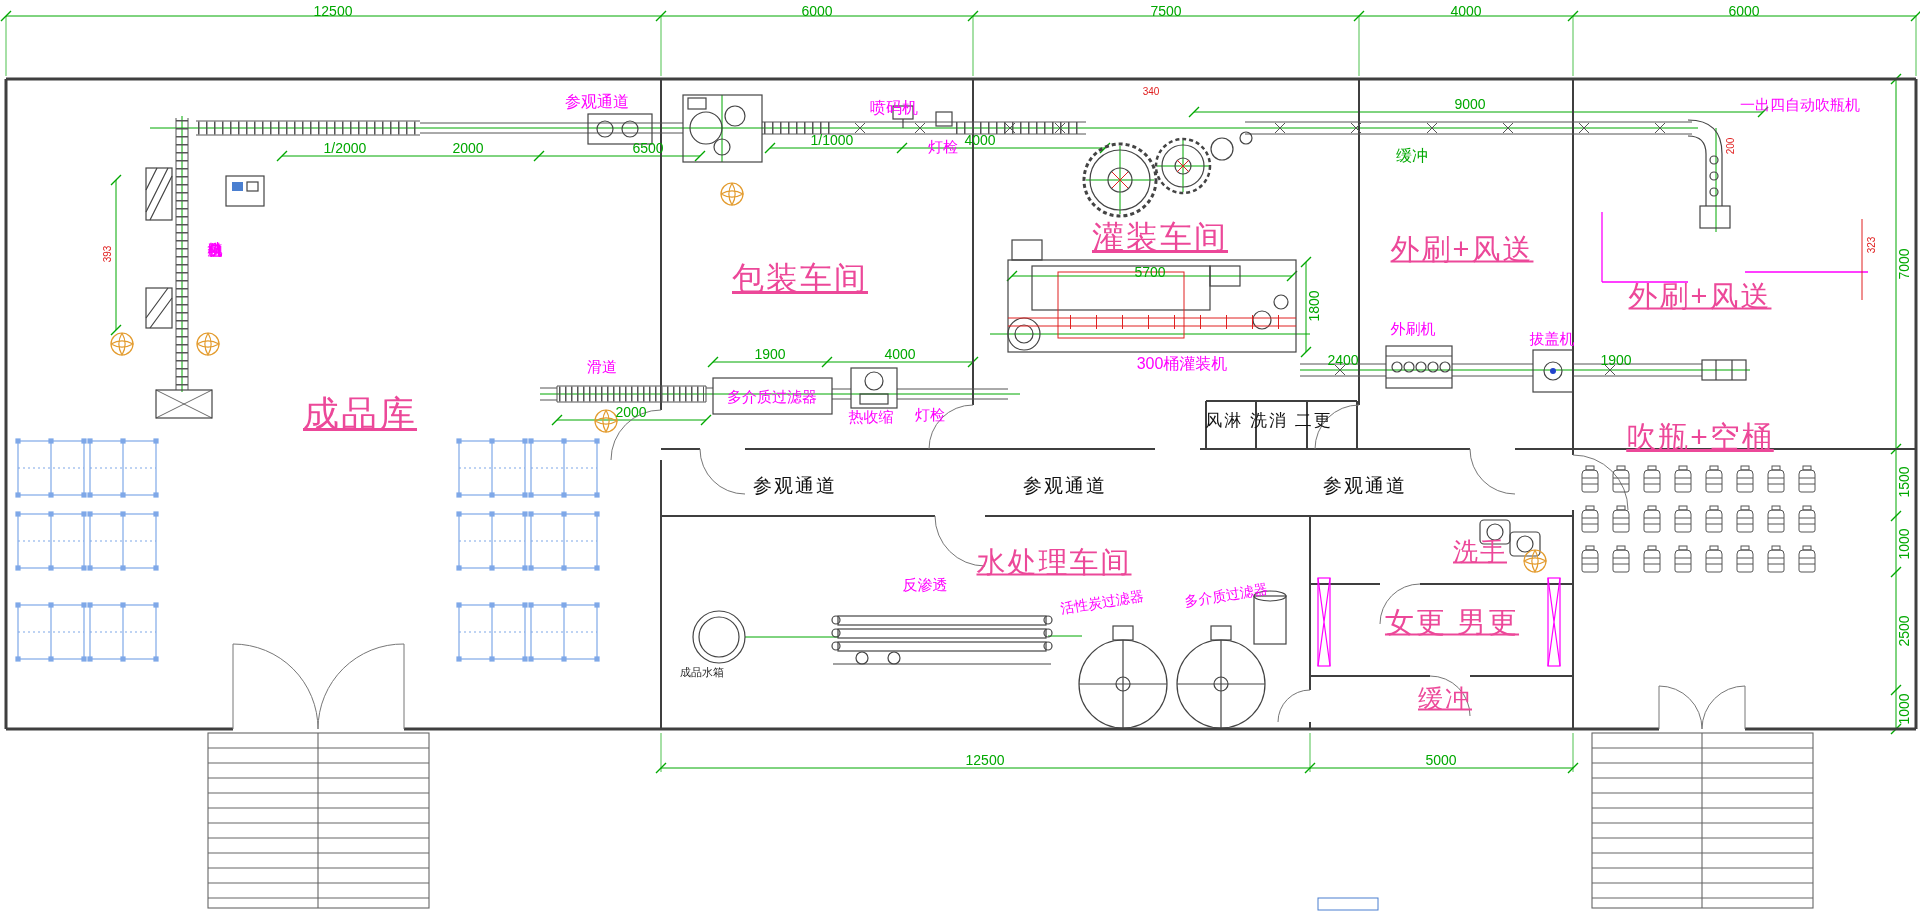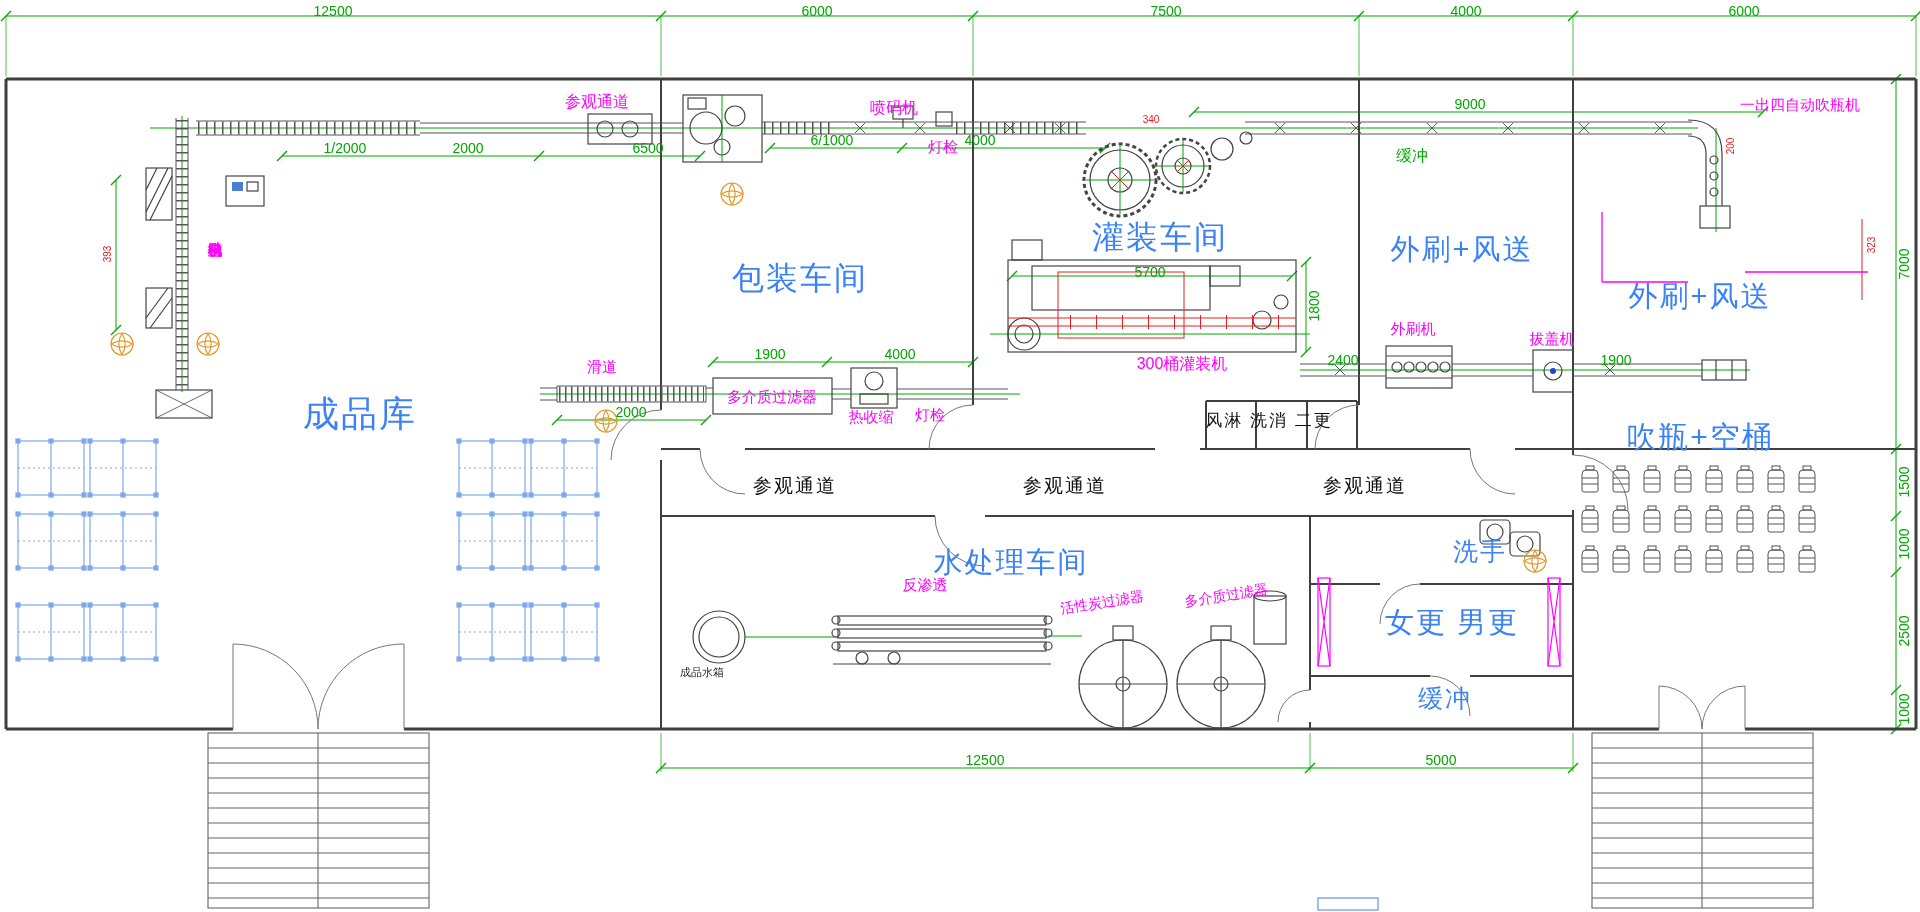--- a/index.html
+++ b/index.html
@@ -4,21 +4,21 @@
 <style>
   html,body{margin:0;padding:0;background:#fff;}
   #stage{position:relative;width:1920px;height:912px;background:#fff;overflow:hidden;
          font-family:"Liberation Sans",sans-serif;}
   svg{position:absolute;left:0;top:0;}
   .t{position:absolute;transform:translate(-50%,-50%);white-space:nowrap;line-height:1;pointer-events:none;}
   .g{color:#00a800;font-size:14px;}
   .gc{color:#00a800;font-size:16px;}
   .r{color:#e02020;font-size:10px;}
   .m{color:#ff00ff;font-size:16px;}
-  .room{color:#3b82f6;letter-spacing:2px;font-size:30px;}
+  .room{color:#ec4899;letter-spacing:2px;font-size:30px;text-decoration:underline;}
   .k{color:#111;font-size:19px;letter-spacing:2px;}
   .rot{transform:translate(-50%,-50%) rotate(-90deg);}
   .vert{writing-mode:vertical-rl;text-orientation:upright;}
   .tilt{transform:translate(-50%,-50%) rotate(-9deg);}
 </style>
 </head>
 <body>
 
 <div id="stage">
 
@@ -321,42 +321,42 @@
   <div class="t g rot" style="left:1904px;top:631px">2500</div>
   <div class="t g rot" style="left:1904px;top:709px">1000</div>
 
   <div class="t g" style="left:985px;top:760px">12500</div>
   <div class="t g" style="left:1441px;top:760px">5000</div>
 
   <div class="t g" style="left:1470px;top:104px">9000</div>
   <div class="t g" style="left:345px;top:148px">1/2000</div>
   <div class="t g" style="left:468px;top:148px">2000</div>
   <div class="t g" style="left:648px;top:148px">6500</div>
-  <div class="t g" style="left:832px;top:140px">6/1000</div>
+  <div class="t g" style="left:832px;top:140px">1/1000</div>
   <div class="t g" style="left:980px;top:140px">4000</div>
   <div class="t g" style="left:770px;top:354px">1900</div>
   <div class="t g" style="left:900px;top:354px">4000</div>
   <div class="t g" style="left:631px;top:412px">2000</div>
   <div class="t g" style="left:1150px;top:272px">5700</div>
   <div class="t g rot" style="left:1314px;top:306px">1800</div>
   <div class="t g" style="left:1343px;top:360px">2400</div>
   <div class="t g" style="left:1616px;top:360px">1900</div>
 
-  <div class="t r" style="left:1151px;top:120px">340</div>
+  <div class="t r" style="left:1151px;top:92px">340</div>
   <div class="t r rot" style="left:1731px;top:146px">200</div>
   <div class="t r rot" style="left:1872px;top:245px">323</div>
   <div class="t r rot" style="left:108px;top:254px">393</div>
 
   <div class="t room" style="left:360px;top:414px;font-size:36px">成品库</div>
   <div class="t room" style="left:800px;top:278px;font-size:32px">包装车间</div>
   <div class="t room" style="left:1160px;top:237px;font-size:32px">灌装车间</div>
   <div class="t room" style="left:1462px;top:249px;font-size:29px">外刷+风送</div>
   <div class="t room" style="left:1700px;top:296px;font-size:29px">外刷+风送</div>
   <div class="t room" style="left:1700px;top:437px;font-size:30px">吹瓶+空桶</div>
-  <div class="t room" style="left:1011px;top:562px;font-size:29px">水处理车间</div>
+  <div class="t room" style="left:1054px;top:562px;font-size:29px">水处理车间</div>
   <div class="t room" style="left:1452px;top:622px;font-size:29px">女更 男更</div>
   <div class="t room" style="left:1480px;top:551px;font-size:25px">洗手</div>
   <div class="t room" style="left:1445px;top:698px;font-size:25px">缓冲</div>
   <div class="t gc" style="left:1412px;top:156px">缓冲</div>
   <div class="t k" style="left:1269px;top:420px;font-size:17px">风淋 洗消 二更</div>
   <div class="t k" style="left:795px;top:485px">参观通道</div>
   <div class="t k" style="left:1065px;top:485px">参观通道</div>
   <div class="t k" style="left:1365px;top:485px">参观通道</div>
 
   <div class="t m" style="left:597px;top:102px">参观通道</div>

